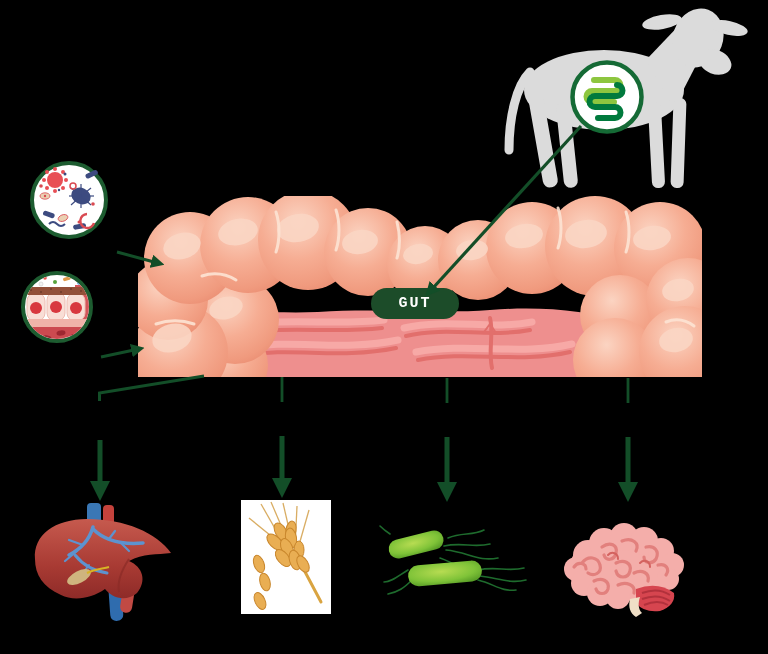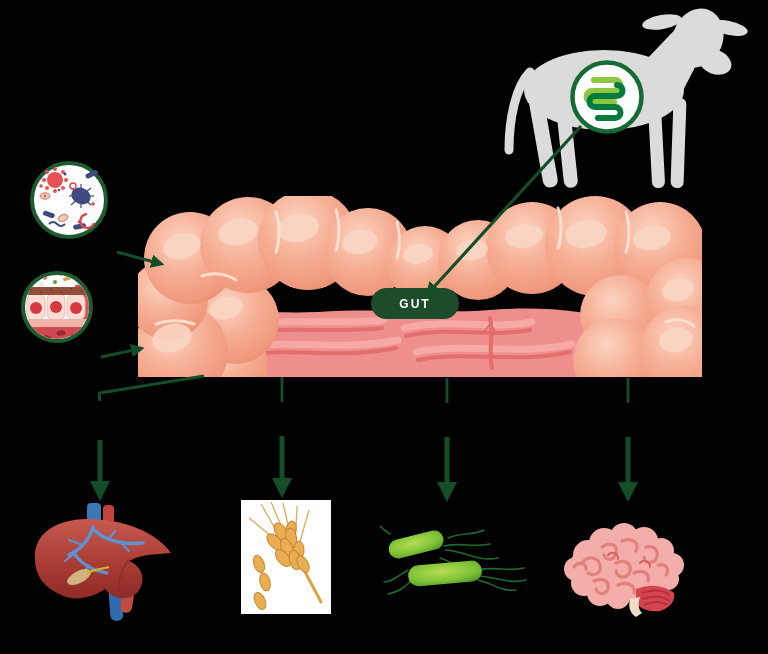--- a/index.html
+++ b/index.html
@@ -2,22 +2,22 @@
 <html><head>
 <meta charset="utf-8">
 <style>
   html,body{margin:0;padding:0;background:#000;}
   .stage{position:relative;width:768px;height:654px;background:#000;overflow:hidden;
          font-family:"Liberation Sans",sans-serif;}
   .abs{position:absolute;}
   .gut-pill{position:absolute;left:371px;top:288px;width:88px;height:31px;
             background:#1c4c29;border-radius:16px;display:flex;align-items:center;
             justify-content:center;z-index:6;}
-  .gut-pill span{color:#fff;font-weight:bold;font-size:12px;letter-spacing:2px;
-                 font-family:Liberation Sans, sans-serif;}
+  .gut-pill span{color:#fff;font-weight:bold;font-size:15px;letter-spacing:2px;
+                 font-family:Liberation Mono, monospace;}
   .arrow-layer{position:absolute;left:0;top:0;z-index:8;pointer-events:none;}
   .colon-wrap{left:138px;top:196px;z-index:2;}
   .cow-wrap{left:496px;top:0;z-index:1;}
   .badge-wrap{left:569px;top:59px;z-index:3;}
   .circ1-wrap{left:29px;top:160px;z-index:3;}
   .circ2-wrap{left:21px;top:271px;z-index:3;}
   .liver-wrap{left:25px;top:497px;z-index:2;}
   .wheat-wrap{left:241px;top:500px;z-index:2;}
   .bact-wrap{left:378px;top:518px;z-index:2;}
   .brain-wrap{left:558px;top:519px;z-index:2;}

